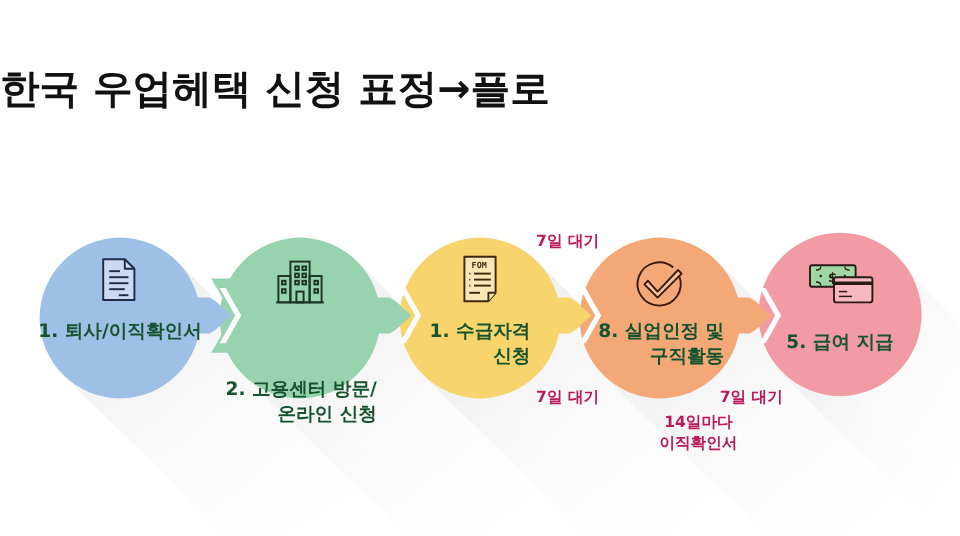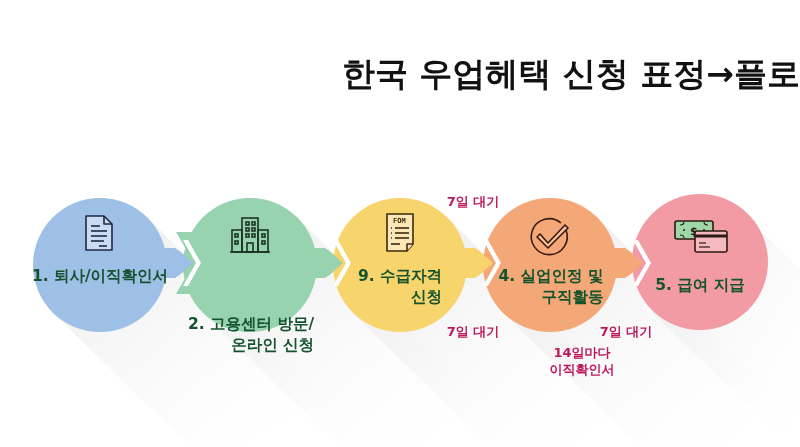--- a/index.html
+++ b/index.html
@@ -4,21 +4,21 @@
 <style>
   html, body { margin:0; padding:0; }
   body {
     width:800px; height:447px; overflow:hidden;
     background:#ffffff;
     font-family:"DejaVu Sans","Liberation Sans",sans-serif;
     position:relative;
   }
   .title {
     position:absolute; left:0; right:0; top:52px;
-    text-align:right; font-size:33px; font-weight:bold; color:#111;
+    text-align:left; font-size:33px; font-weight:bold; color:#111;
     letter-spacing:0px;
   }
   .stage { position:absolute; left:0; top:0; width:800px; height:447px; }
   svg.flow { position:absolute; left:0; top:0; }
   .label {
     position:absolute; text-align:right; font-weight:bold; color:#14532d;
     font-size:15.5px; line-height:21px; white-space:nowrap;
     transform:translateX(-50%);
   }
   .note {
@@ -141,25 +141,25 @@
   </svg>
 
   <div class="label" style="left:100px; top:266px;">
     <div>1. 퇴사/이직확인서</div>
   </div>
   <div class="label" style="left:251px; top:266px;margin-top:48px;">
     <div>2. 고용센터 방문/</div>
     <div>온라인 신청</div>
   </div>
   <div class="label" style="left:400px; top:266px;">
-    <div>9. 수급자격</div>
+    <div>1. 수급자격</div>
     <div>신청</div>
   </div>
   <div class="label" style="left:551px; top:266px;">
-    <div>4. 실업인정 및</div>
+    <div>8. 실업인정 및</div>
     <div>구직활동</div>
   </div>
   <div class="label" style="left:700px; top:275px;">
     <div>5. 급여 지급</div>
   </div>
 
   <div class="note" style="left:473px; top:193px;">7일 대기</div>
   <div class="note" style="left:473px; top:323px;">7일 대기</div>
   <div class="note" style="left:626px; top:323px;">7일 대기</div>
   <div class="note" style="left:550px; top:344px;margin-left:32px;">

